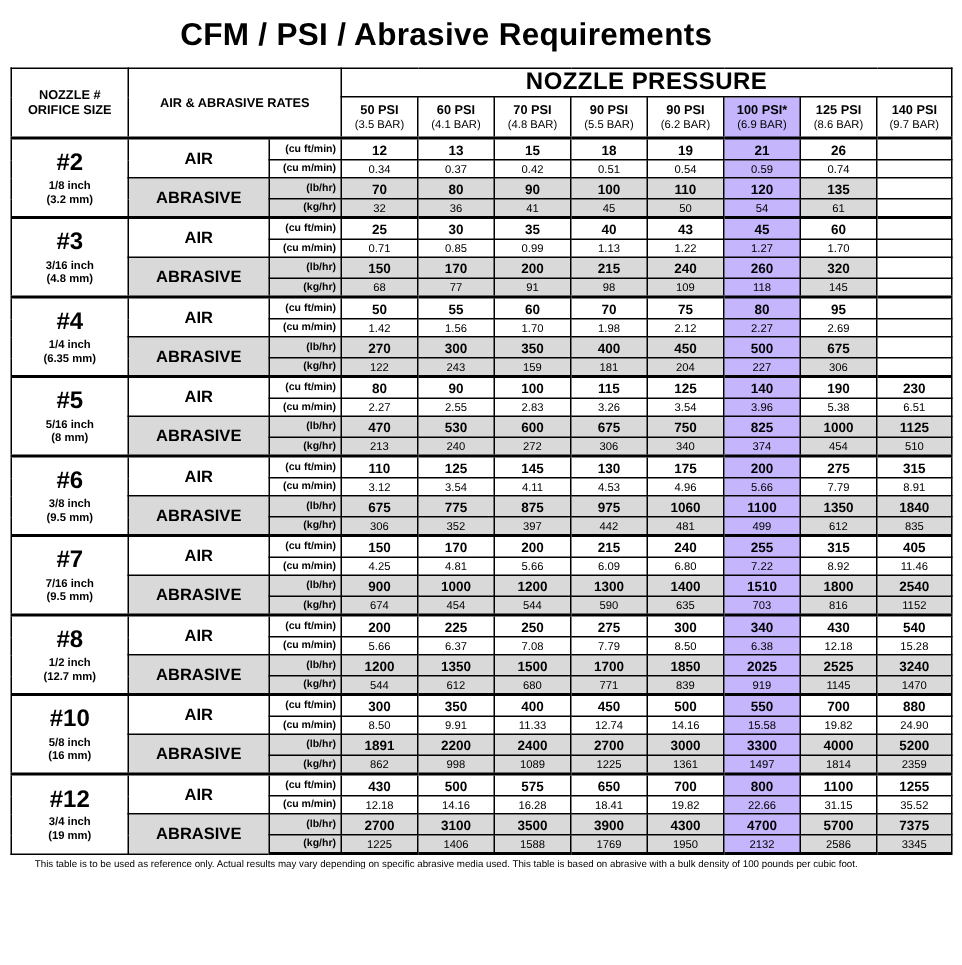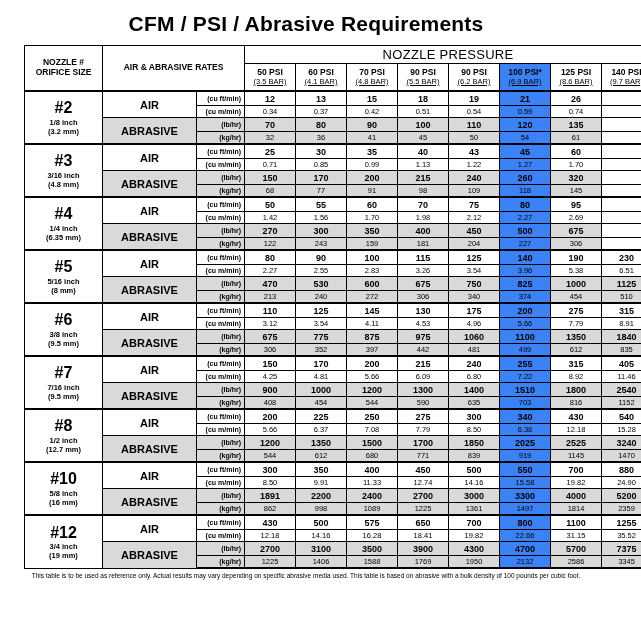--- a/index.html
+++ b/index.html
@@ -1,32 +1,32 @@
 <!DOCTYPE html>
 <html><head>
 <meta charset="utf-8">
 <style>
   html,body{margin:0;padding:0;background:#ffffff;}
   body{width:641px;height:643px;font-family:"Liberation Sans", sans-serif;color:#000;}
-  .page{width:595px;height:643px;box-sizing:border-box;padding:6px 7px 4px 24px;}
+  .page{width:595px;height:643px;box-sizing:border-box;padding:6px 7px 4px 7px;}
   .title{
     text-align:center;
     font-size:21px;
     font-weight:bold;
     letter-spacing:.2px;
     padding:6px 0 9px 0;
   }
   table{border-collapse:collapse;width:627px;table-layout:fixed;}
   td,th{border:1px solid #000;padding:0;text-align:center;vertical-align:middle;font-size:8.5px;}
   .hdr-press{
-    font-weight:normal;font-size:13px;letter-spacing:.3px;height:17px;
+    font-weight:bold;font-size:16px;letter-spacing:.3px;height:17px;
   }
   .colhdr{font-weight:bold;font-size:8.5px;line-height:1.15;height:26px;}
-  .colhdr .sub{font-weight:normal;font-size:7.5px;text-decoration:underline;}
-  .hl{background:#3b82f6;}
+  .colhdr .sub{font-weight:normal;font-size:7.5px;}
+  .hl{background:#c4b5fd;}
   .nozzle{
     font-weight:bold;font-size:8px;line-height:1.25;
   }
   .nozzle .big{font-size:16px;font-weight:bold;display:block;line-height:1.15;}
   .nozzle .small{font-size:7.5px;font-weight:bold;display:block;line-height:1.2;}
   .rate{font-weight:bold;font-size:11px;}
   .unit{font-weight:bold;font-size:7px;text-align:right;padding-right:3px;}
   .val{font-weight:bold;font-size:9px;}
   .val.sub{font-weight:normal;font-size:7.5px;}
   tr.r1 td{height:13px;}
@@ -397,21 +397,21 @@
           <td class="val shade">1000</td>
           <td class="val shade">1200</td>
           <td class="val shade">1300</td>
           <td class="val shade">1400</td>
           <td class="val hl">1510</td>
           <td class="val shade">1800</td>
           <td class="val shade">2540</td>
         </tr>
         <tr class="r2">
           <td class="unit shade">(kg/hr)</td>
-          <td class="val sub shade">408</td>
+          <td class="val sub shade">674</td>
           <td class="val sub shade">454</td>
           <td class="val sub shade">544</td>
           <td class="val sub shade">590</td>
           <td class="val sub shade">635</td>
           <td class="val sub hl">703</td>
           <td class="val sub shade">816</td>
           <td class="val sub shade">1152</td>
         </tr>
         <tr class="r1 grp-top">
           <td rowspan="4" class="nozzle">

